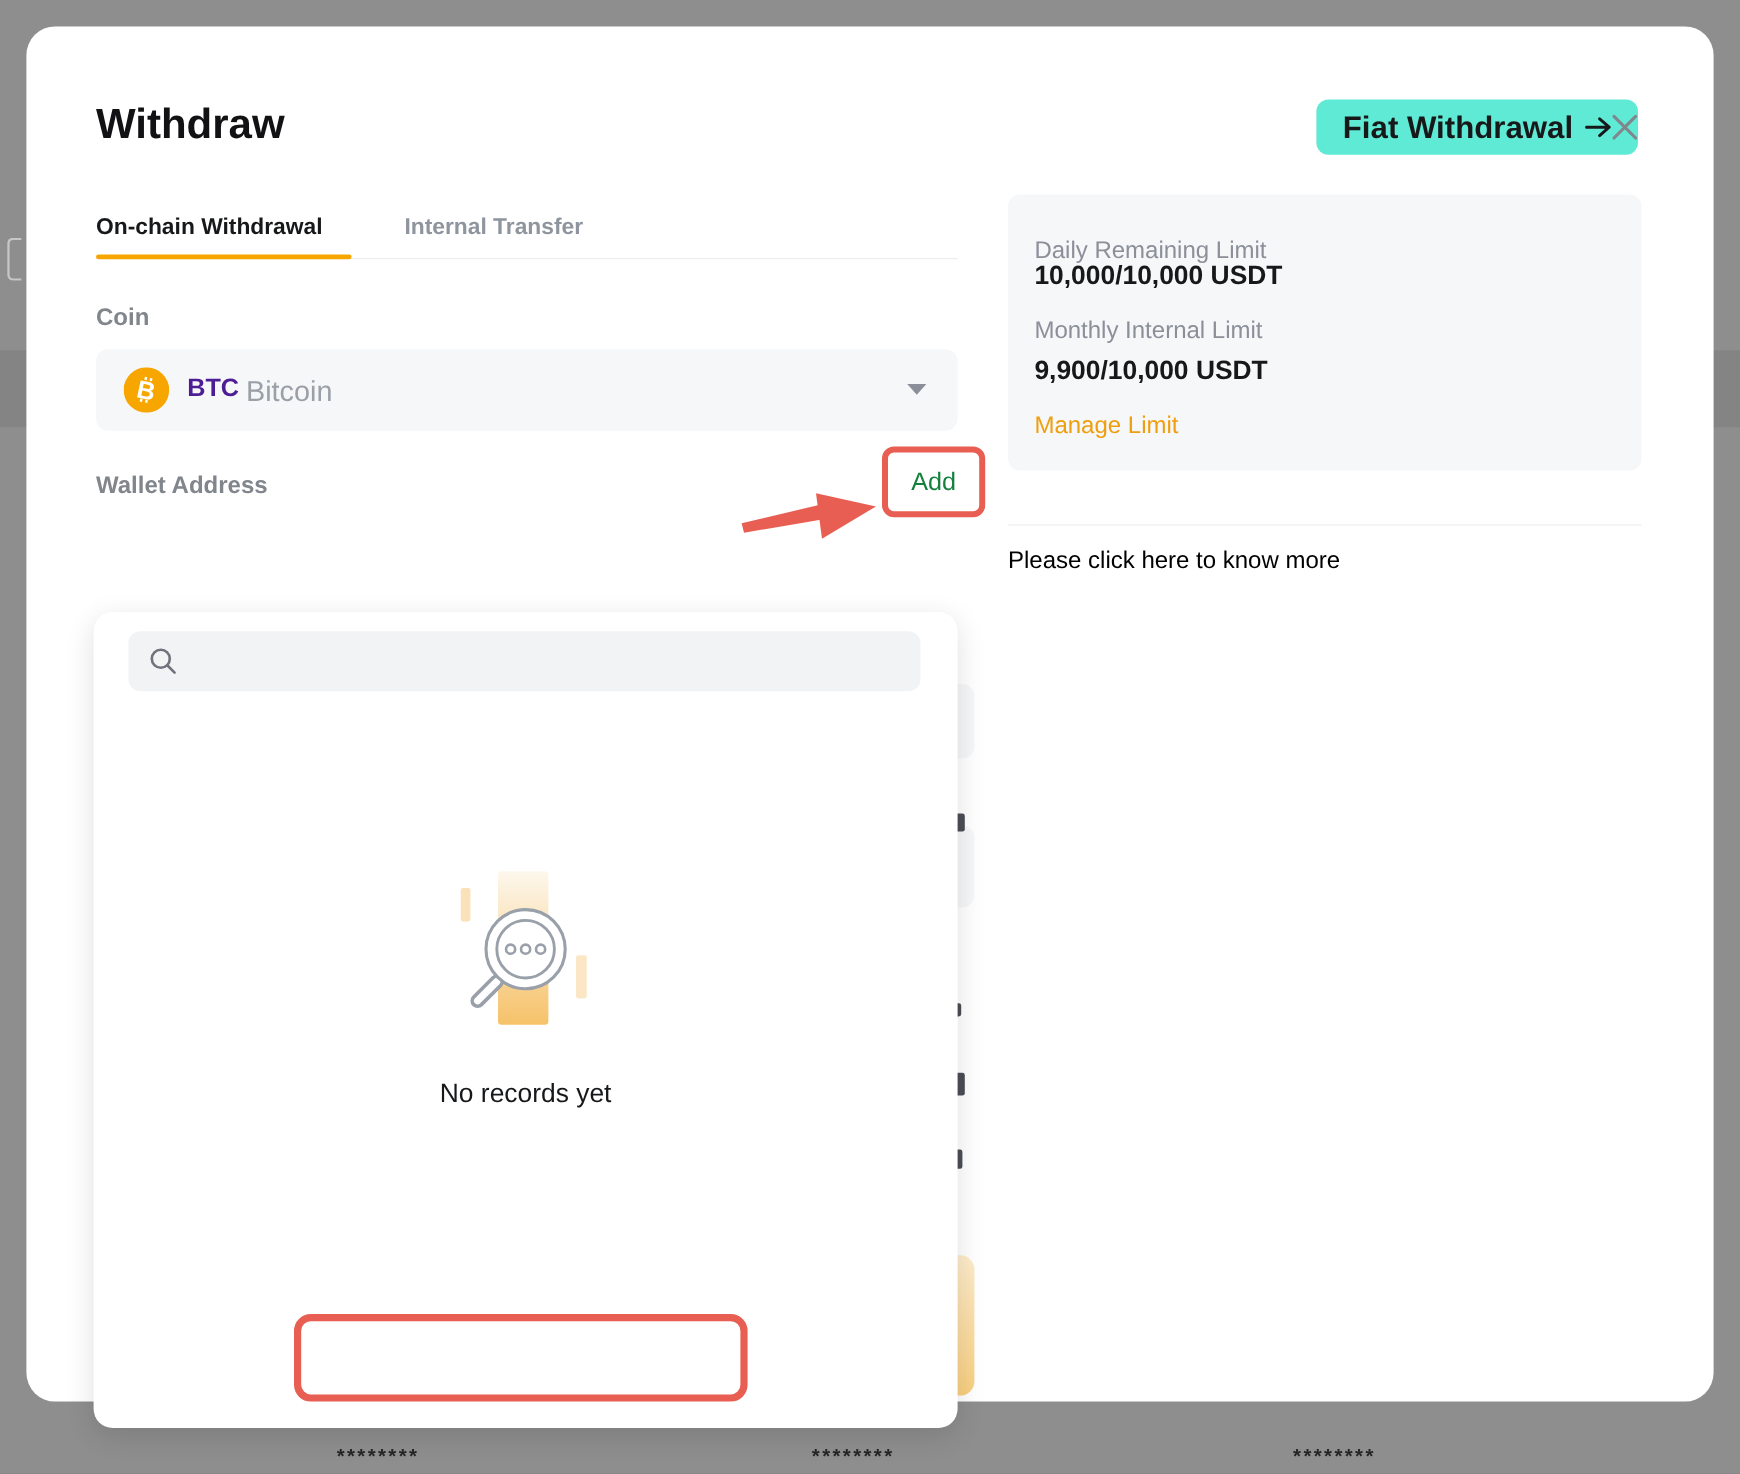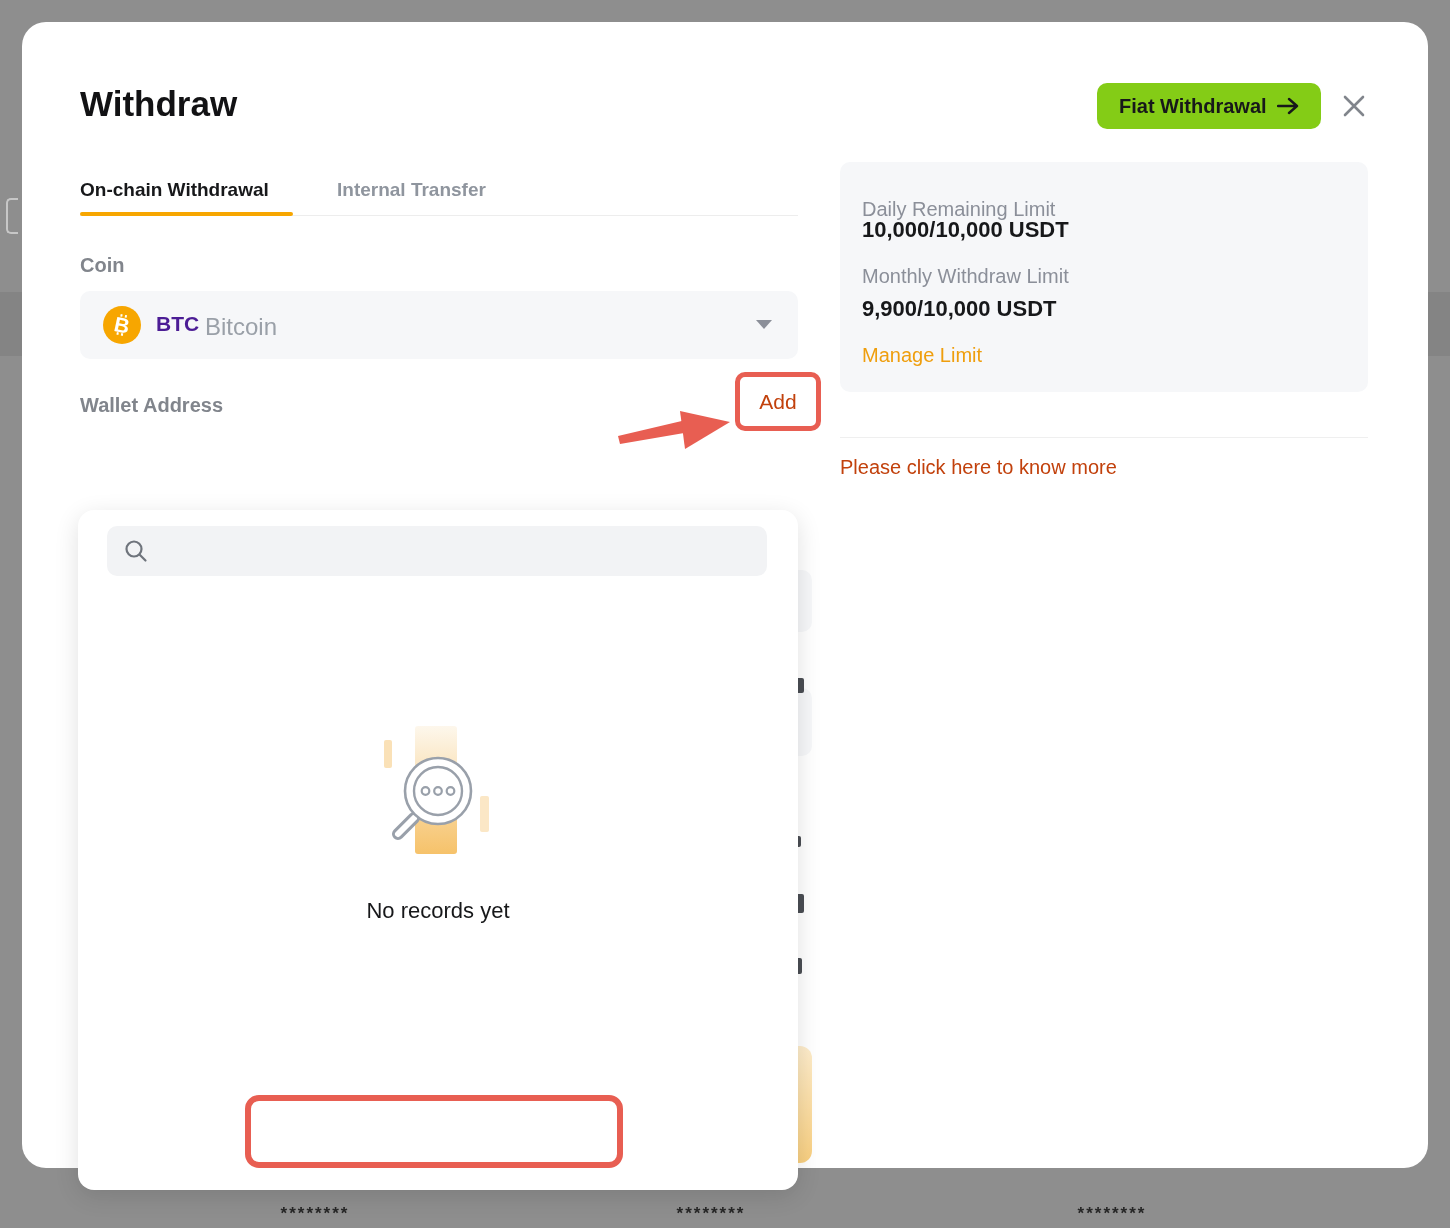--- a/index.html
+++ b/index.html
@@ -10,21 +10,21 @@
   .bg-band{position:absolute;left:0;top:292px;width:1450px;height:64px;background:#848484;}
   .bg-bracket{position:absolute;left:6px;top:198px;width:12px;height:36px;border:2px solid #c7c7c7;border-right:none;border-radius:5px 0 0 5px;}
   .masked{position:absolute;font-weight:700;letter-spacing:2px;font-size:17px;white-space:nowrap;transform:translateX(-50%);}
   .masked.top{color:#4d4d4d;top:-14px;}
   .masked.bottom{color:#262626;top:1204px;}
 
   
   .modal{position:absolute;left:22px;top:22px;width:1406px;height:1146px;background:#ffffff;border-radius:24px;}
   .modal-title{position:absolute;left:58px;top:62px;font-size:35px;font-weight:700;color:#121214;}
   .fiat-btn{position:absolute;left:1075px;top:61px;height:46px;display:flex;align-items:center;gap:10px;
-    background:#84cc16;border:none;border-radius:10px;padding:0 22px;font-size:20px;font-weight:700;color:#17181a;cursor:pointer;}
+    background:#5eead4;border:none;border-radius:10px;padding:0 22px;font-size:26px;font-weight:700;color:#17181a;cursor:pointer;}
   .close-x{position:absolute;left:1318px;top:70px;width:28px;height:28px;cursor:pointer;}
 
   
   .tab{position:absolute;top:157px;font-size:19px;font-weight:700;cursor:pointer;}
   .tab.active{left:58px;color:#17181a;}
   .tab.inactive{left:315px;color:#8f959e;}
   .tab-underline{position:absolute;left:58px;top:190px;width:213px;height:4px;background:#f7a600;border-radius:2px;}
   .tab-divider{position:absolute;left:58px;top:193px;width:718px;height:1px;background:#ededed;}
 
   
@@ -33,21 +33,21 @@
   .coin-select{position:absolute;left:58px;top:269px;width:718px;height:68px;background:#f6f7f9;border-radius:10px;cursor:pointer;}
   .btc-icon{position:absolute;left:23px;top:15px;width:38px;height:38px;}
   .coin-symbol{position:absolute;left:76px;top:21px;font-size:21px;font-weight:700;color:#4c1d95;}
   .coin-name{position:absolute;left:125px;top:22px;font-size:24px;color:#9aa0a8;}
   .coin-caret{position:absolute;right:26px;top:29px;width:0;height:0;border-left:8px solid transparent;border-right:8px solid transparent;border-top:9px solid #8b8f99;}
 
   
   .wallet-label{left:58px;top:372px;}
   .add-box{position:absolute;left:713px;top:350px;width:86px;height:59px;background:#fff;border:5px solid #e85e52;border-radius:10px;
     display:flex;align-items:center;justify-content:center;}
-  .add-link{font-size:21px;color:#c2410c;cursor:pointer;}
+  .add-link{font-size:21px;color:#15803d;cursor:pointer;}
   .anno-arrow{position:absolute;left:568px;top:356px;pointer-events:none;}
   .wallet-input-wrap{position:absolute;left:58px;top:408px;width:718px;height:68px;background:#f6f7f9;border-radius:10px;}
   .wallet-input{position:absolute;left:19px;top:0;width:640px;height:68px;border:none;background:transparent;outline:none;
     font-size:21px;color:#17181a;}
   .wallet-input::placeholder{color:#9aa0a8;opacity:1;}
   .book-icon{position:absolute;right:22px;top:20px;cursor:pointer;}
 
   
   .sliver{position:absolute;z-index:2;}
   .sliver-input{left:58px;width:732px;height:62px;background:#f6f7f9;border-radius:10px;}
@@ -70,21 +70,21 @@
   .anno-box2{position:absolute;left:167px;top:585px;width:378px;height:73px;border:6px solid #e85e52;border-radius:14px;pointer-events:none;}
 
   
   .limits-card{position:absolute;left:818px;top:140px;width:528px;height:230px;background:#f6f7f9;border-radius:10px;}
   .lim-label{position:absolute;left:22px;font-size:20px;color:#8b8f99;}
   .lim-value{position:absolute;left:22px;font-size:22px;font-weight:700;color:#17181a;}
   .daily-label{top:36px;} .daily-value{top:55px;}
   .monthly-label{top:103px;} .monthly-value{top:134px;}
   .manage-link{position:absolute;left:22px;top:182px;font-size:20px;color:#ef9e0d;cursor:pointer;}
   .right-divider{position:absolute;left:818px;top:415px;width:528px;height:1px;background:#efefef;}
-  .know-more{position:absolute;left:818px;top:434px;font-size:20px;color:#c2410c;cursor:pointer;}
+  .know-more{position:absolute;left:818px;top:434px;font-size:20px;color:#000000;cursor:pointer;}
 </style>
 </head>
 <body>
 
 <div class="stage">
 
   <div class="bg-band"></div>
   <div class="bg-bracket"></div>
   <div class="masked top" style="left:521px;">********</div>
   <div class="masked top" style="left:1357px;">********</div>
@@ -174,21 +174,21 @@
       </svg>
 
       <div class="empty-text">No records yet</div>
 
       <div class="anno-box2"></div>
     </div>
 
     <div class="limits-card">
       <div class="lim-label daily-label">Daily Remaining Limit</div>
       <div class="lim-value daily-value">10,000/10,000 USDT</div>
-      <div class="lim-label monthly-label">Monthly Withdraw Limit</div>
+      <div class="lim-label monthly-label">Monthly Internal Limit</div>
       <div class="lim-value monthly-value">9,900/10,000 USDT</div>
       <div class="manage-link">Manage Limit</div>
     </div>
     <div class="right-divider"></div>
     <div class="know-more">Please click here to know more</div>
 
   </div>
 </div>
 
 </body></html>

